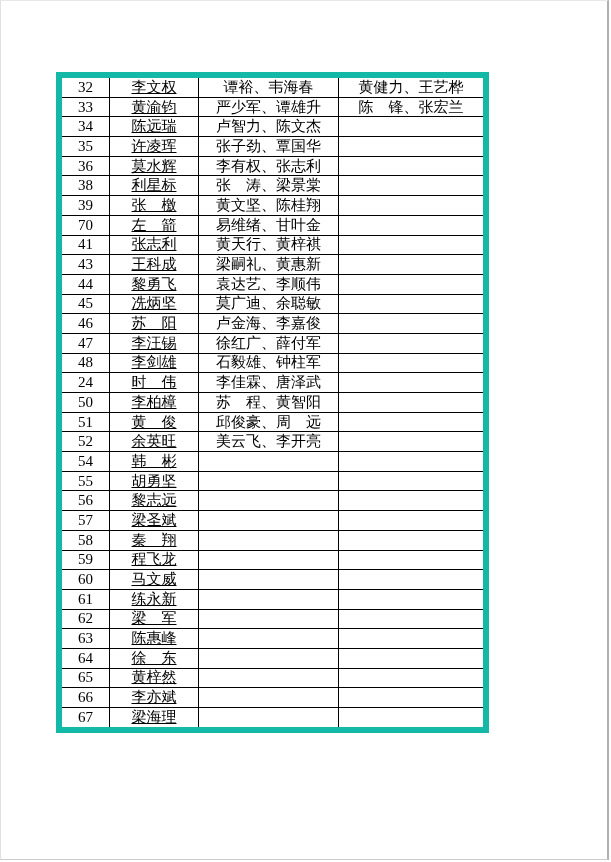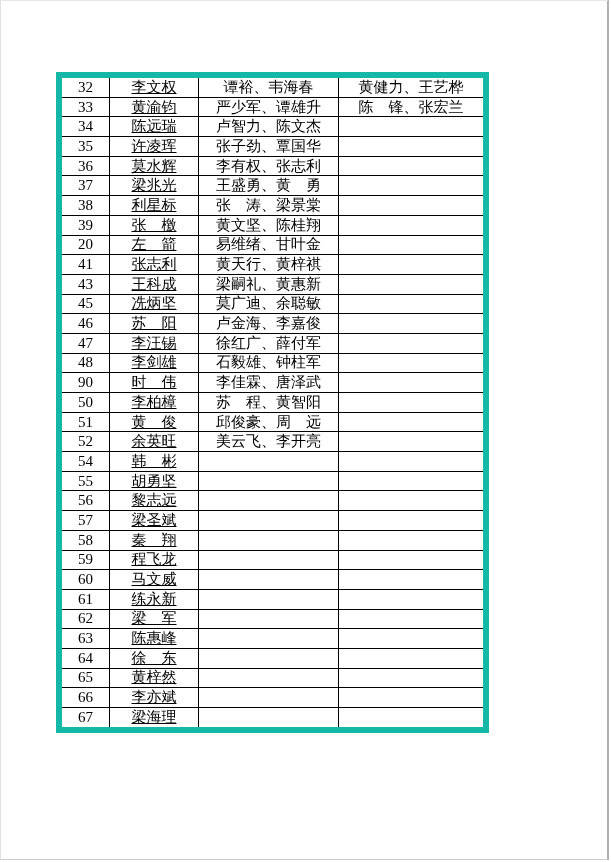--- a/index.html
+++ b/index.html
@@ -79,63 +79,63 @@
     <td class="c-m2"></td>
   </tr>
 
   <tr>
     <td class="c-num">36</td>
     <td class="c-name">莫水辉</td>
     <td class="c-m1">李有权、张志利</td>
     <td class="c-m2"></td>
   </tr>
 
-  <tr>
-    <td class="c-num">37</td>
-    <td class="c-name">梁兆光</td>
-    <td class="c-m1">王盛勇、黄　勇</td>
-    <td class="c-m2"></td>
-  </tr>
 
   <tr>
     <td class="c-num">38</td>
     <td class="c-name">利星标</td>
     <td class="c-m1">张　涛、梁景棠</td>
     <td class="c-m2"></td>
   </tr>
 
   <tr>
     <td class="c-num">39</td>
     <td class="c-name">张　檄</td>
     <td class="c-m1">黄文坚、陈桂翔</td>
     <td class="c-m2"></td>
   </tr>
 
   <tr>
-    <td class="c-num">20</td>
+    <td class="c-num">70</td>
     <td class="c-name">左　箭</td>
     <td class="c-m1">易维绪、甘叶金</td>
     <td class="c-m2"></td>
   </tr>
 
   <tr>
     <td class="c-num">41</td>
     <td class="c-name">张志利</td>
     <td class="c-m1">黄天行、黄梓祺</td>
     <td class="c-m2"></td>
   </tr>
 
 
   <tr>
     <td class="c-num">43</td>
     <td class="c-name">王科成</td>
     <td class="c-m1">梁嗣礼、黄惠新</td>
     <td class="c-m2"></td>
   </tr>
 
+  <tr>
+    <td class="c-num">44</td>
+    <td class="c-name">黎勇飞</td>
+    <td class="c-m1">袁达艺、李顺伟</td>
+    <td class="c-m2"></td>
+  </tr>
 
   <tr>
     <td class="c-num">45</td>
     <td class="c-name">冼炳坚</td>
     <td class="c-m1">莫广迪、余聪敏</td>
     <td class="c-m2"></td>
   </tr>
 
   <tr>
     <td class="c-num">46</td>
@@ -152,21 +152,21 @@
   </tr>
 
   <tr>
     <td class="c-num">48</td>
     <td class="c-name">李剑雄</td>
     <td class="c-m1">石毅雄、钟柱军</td>
     <td class="c-m2"></td>
   </tr>
 
   <tr>
-    <td class="c-num">90</td>
+    <td class="c-num">24</td>
     <td class="c-name">时　伟</td>
     <td class="c-m1">李佳霖、唐泽武</td>
     <td class="c-m2"></td>
   </tr>
 
   <tr>
     <td class="c-num">50</td>
     <td class="c-name">李柏樟</td>
     <td class="c-m1">苏　程、黄智阳</td>
     <td class="c-m2"></td>

